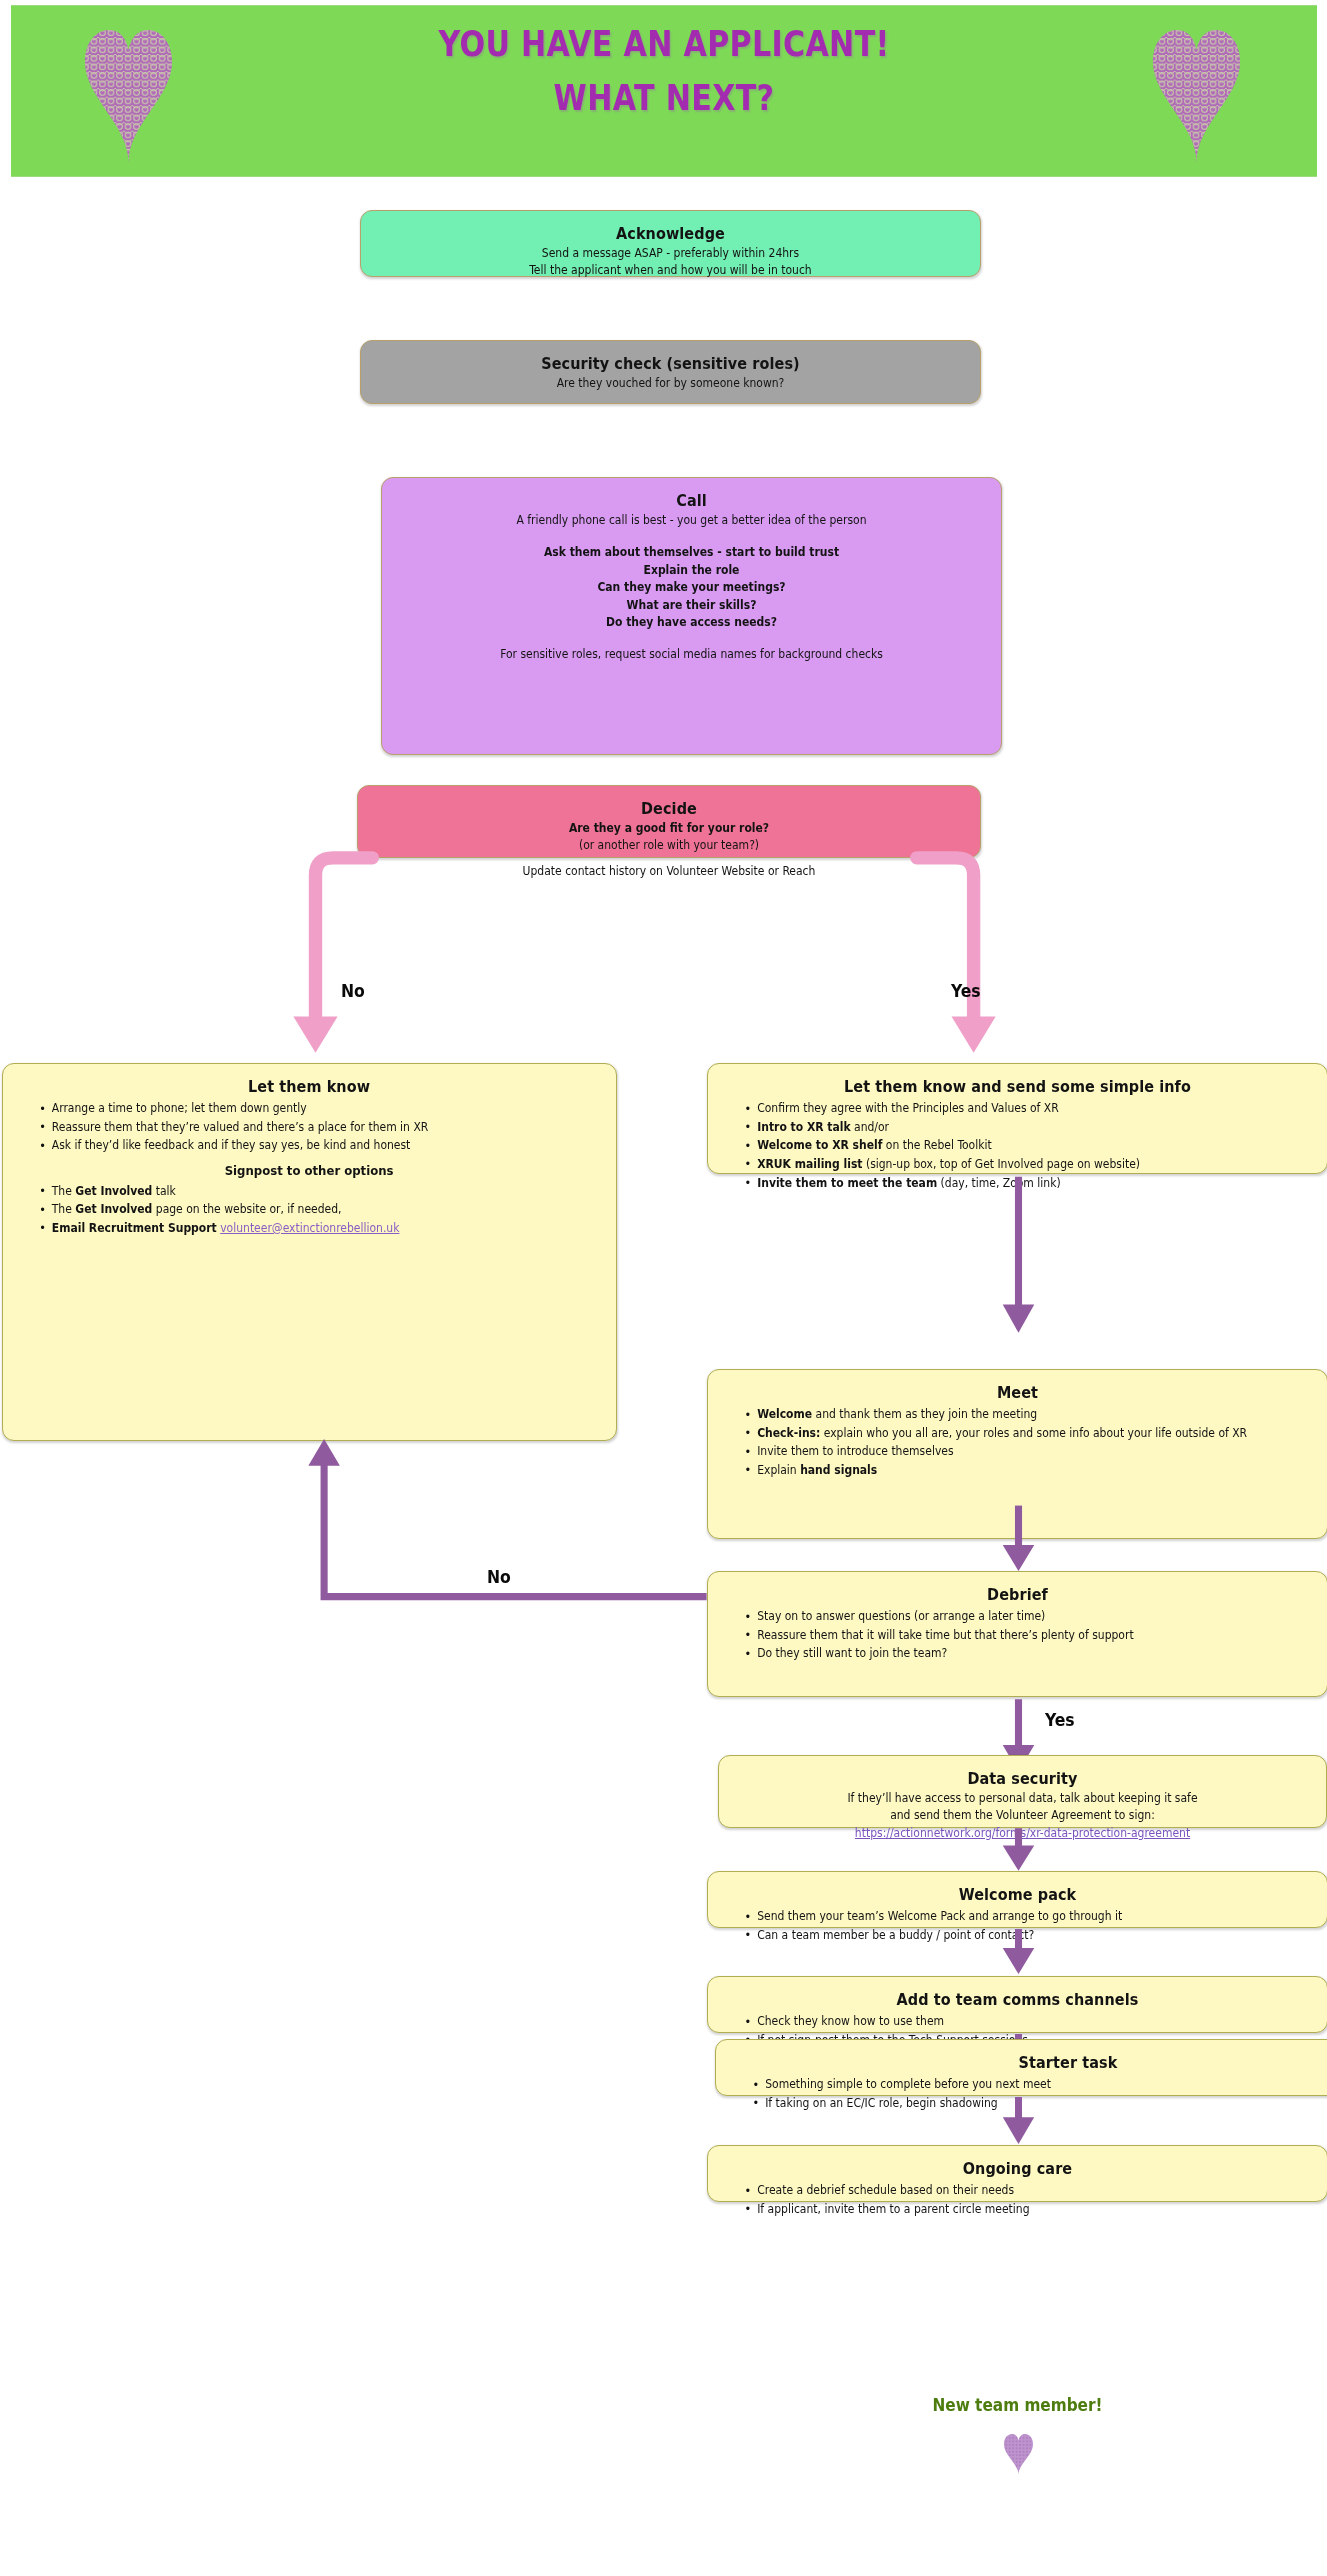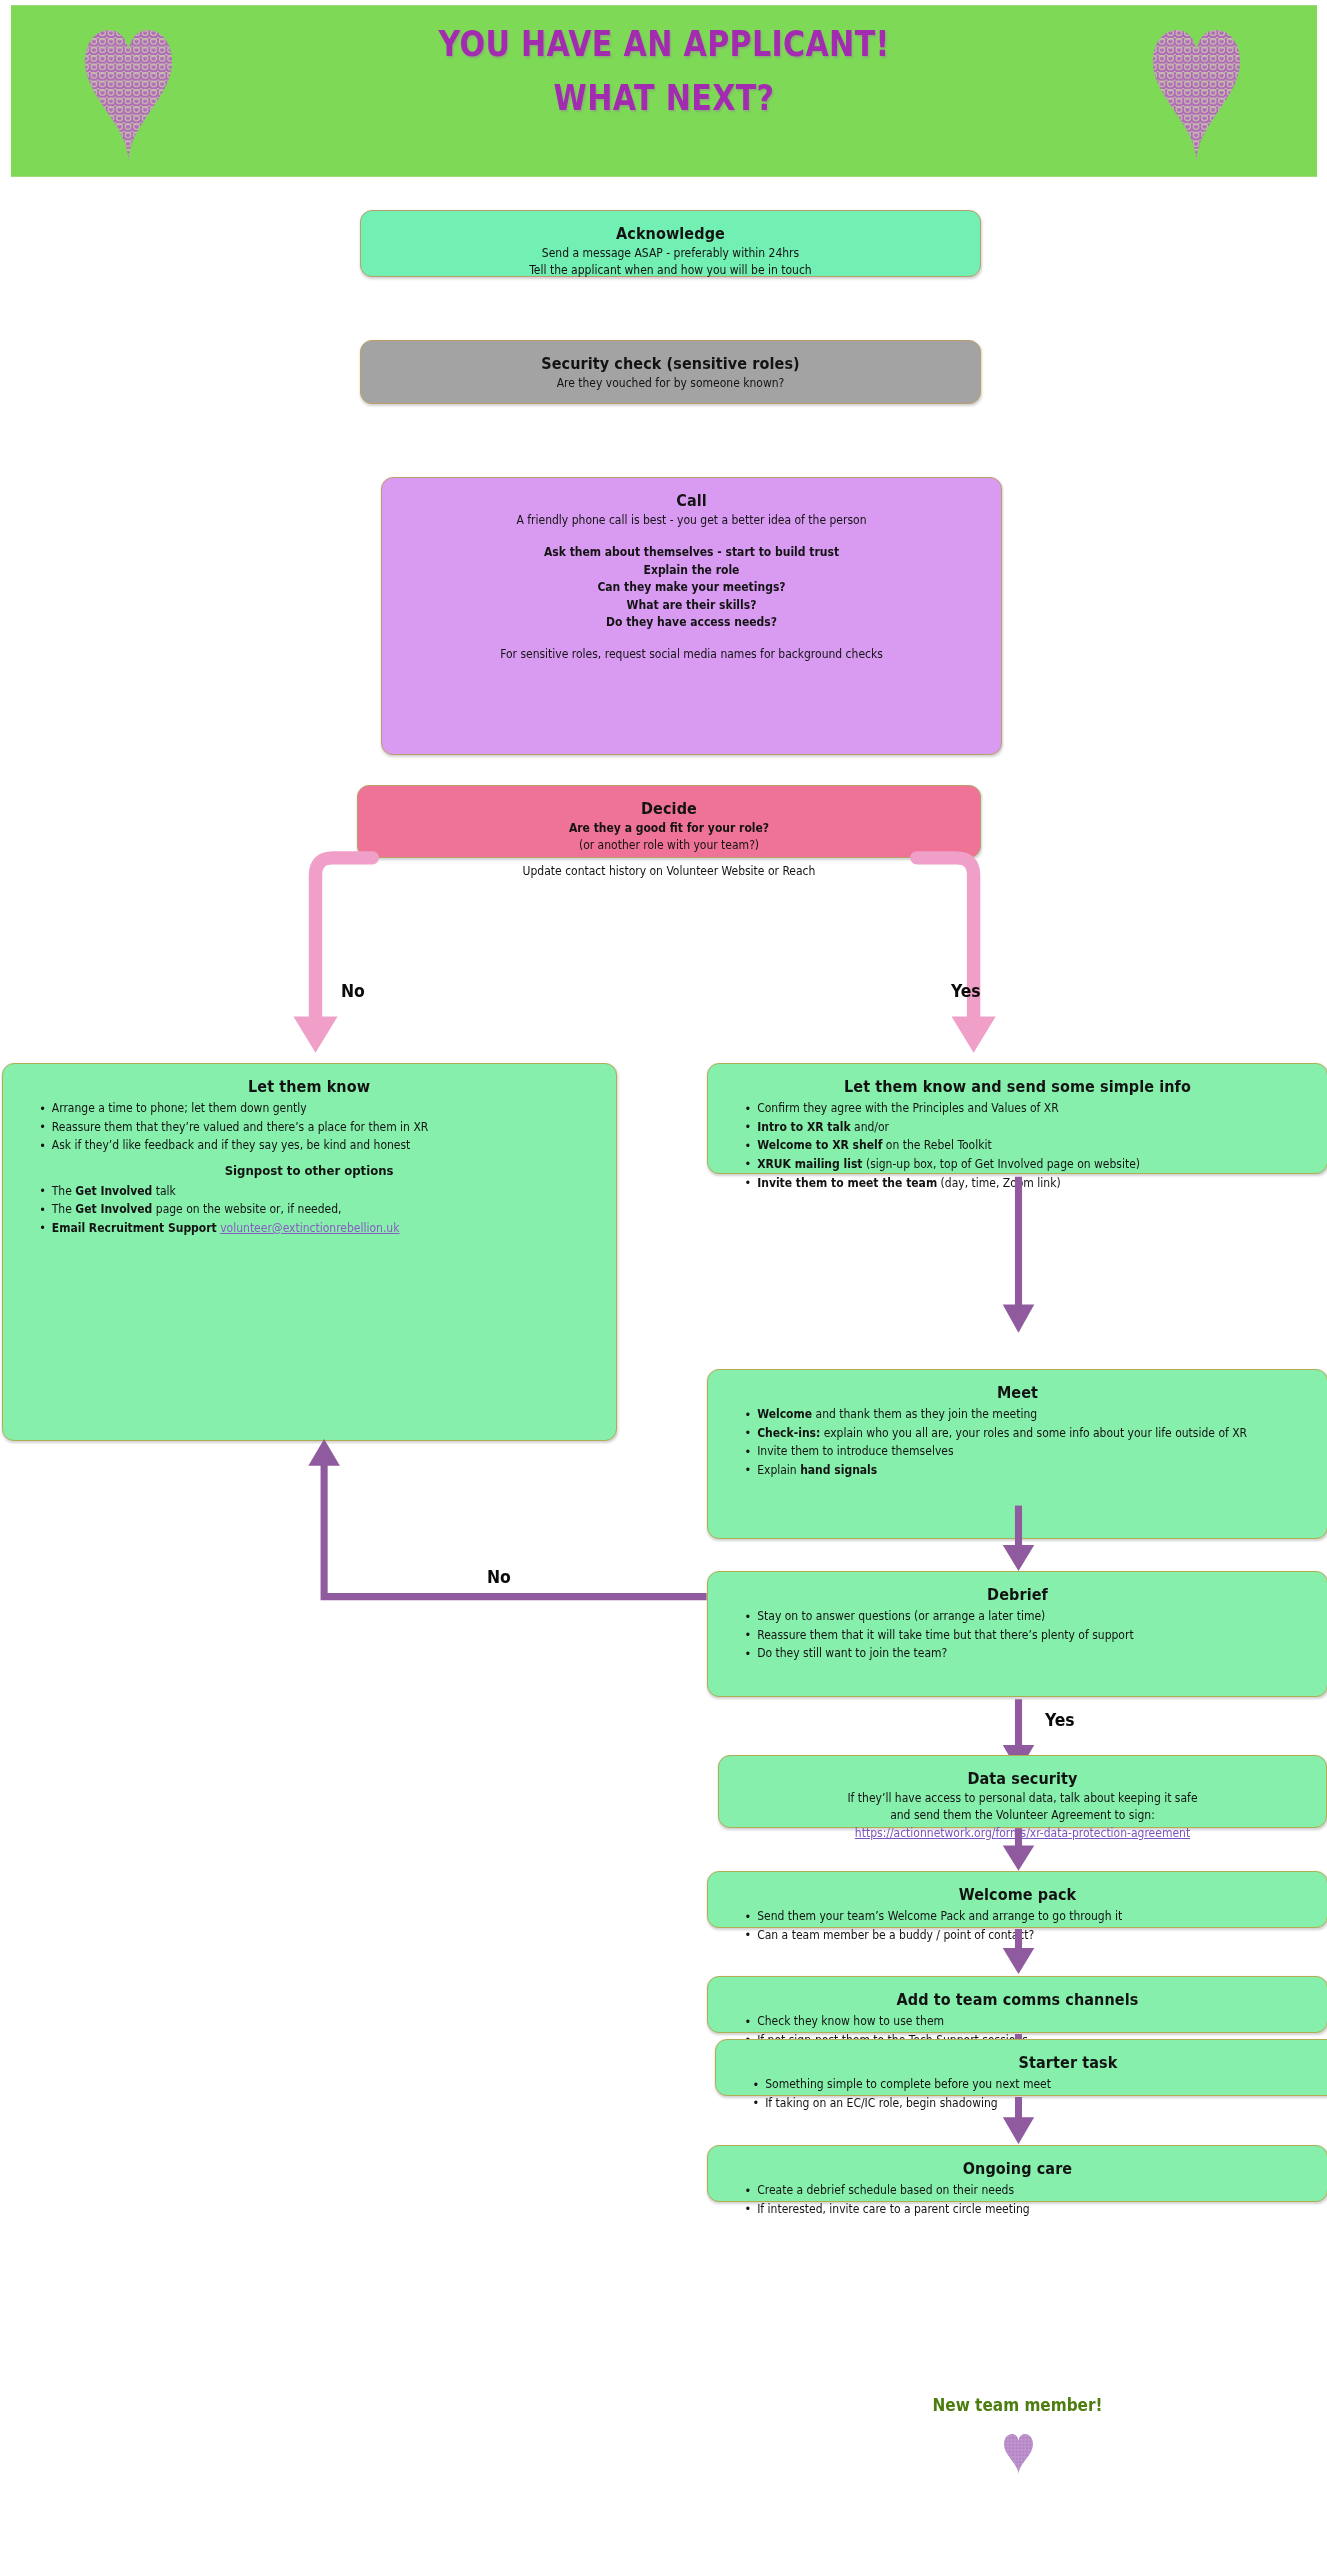--- a/index.html
+++ b/index.html
@@ -62,21 +62,21 @@
     line-height:1.32;
     color:#131313;
   }
   .box p.strong{font-weight:700;}
   .box .gap{height:13.4px;}
 
   .c-green{background:#72efb3;}
   .c-blue{background:#a3a3a3;}
   .c-purple{background:#d99bf2;margin-left:21px;}
   .c-pink{background:#ef7396;}
-  .c-cream{background:#86efac;border:1.2px solid #b0ad53;}
+  .c-cream{background:#fef9c3;border:1.2px solid #b0ad53;}
 
   ul.bl{
     margin:4.7px 0 1.6px 0;
     padding:0 0 0 24px;
     text-align:left;
     list-style:none;
   }
   ul.bl li{
     position:relative;
     font-size:12px;
@@ -304,21 +304,21 @@
 
 <svg class="abs conn" style="left:998px;top:2097px;width:41px;height:47px;" viewBox="0 0 52 60">
   <path d="M26 0 L26 44" stroke="#8f5a9e" stroke-width="9" fill="none"></path>
   <path d="M26 60 L6 26 L46 26 Z" fill="#8f5a9e"></path>
 </svg>
 
 <div class="abs box c-cream" style="left:707px;top:2145px;width:621px;height:57px;">
   <h3>Ongoing care</h3>
   <ul class="bl">
     <li>Create a debrief schedule based on their needs</li>
-    <li>If interested, invite care to a parent circle meeting</li>
+    <li>If applicant, invite them to a parent circle meeting</li>
   </ul>
 </div>
 
 <div class="abs finish" style="left:707px;top:2395px;width:621px;">New team member!</div>
 
 <div class="abs heart-small" style="left:1001px;top:2431px;">
   <svg viewBox="0 0 100 140" aria-hidden="true">
     <defs>
       <pattern id="hp2" width="11" height="11" patternUnits="userSpaceOnUse">
         <circle cx="5.5" cy="5.5" r="3.6" fill="none" stroke="#e7d9ef" stroke-width="1.3"></circle>

